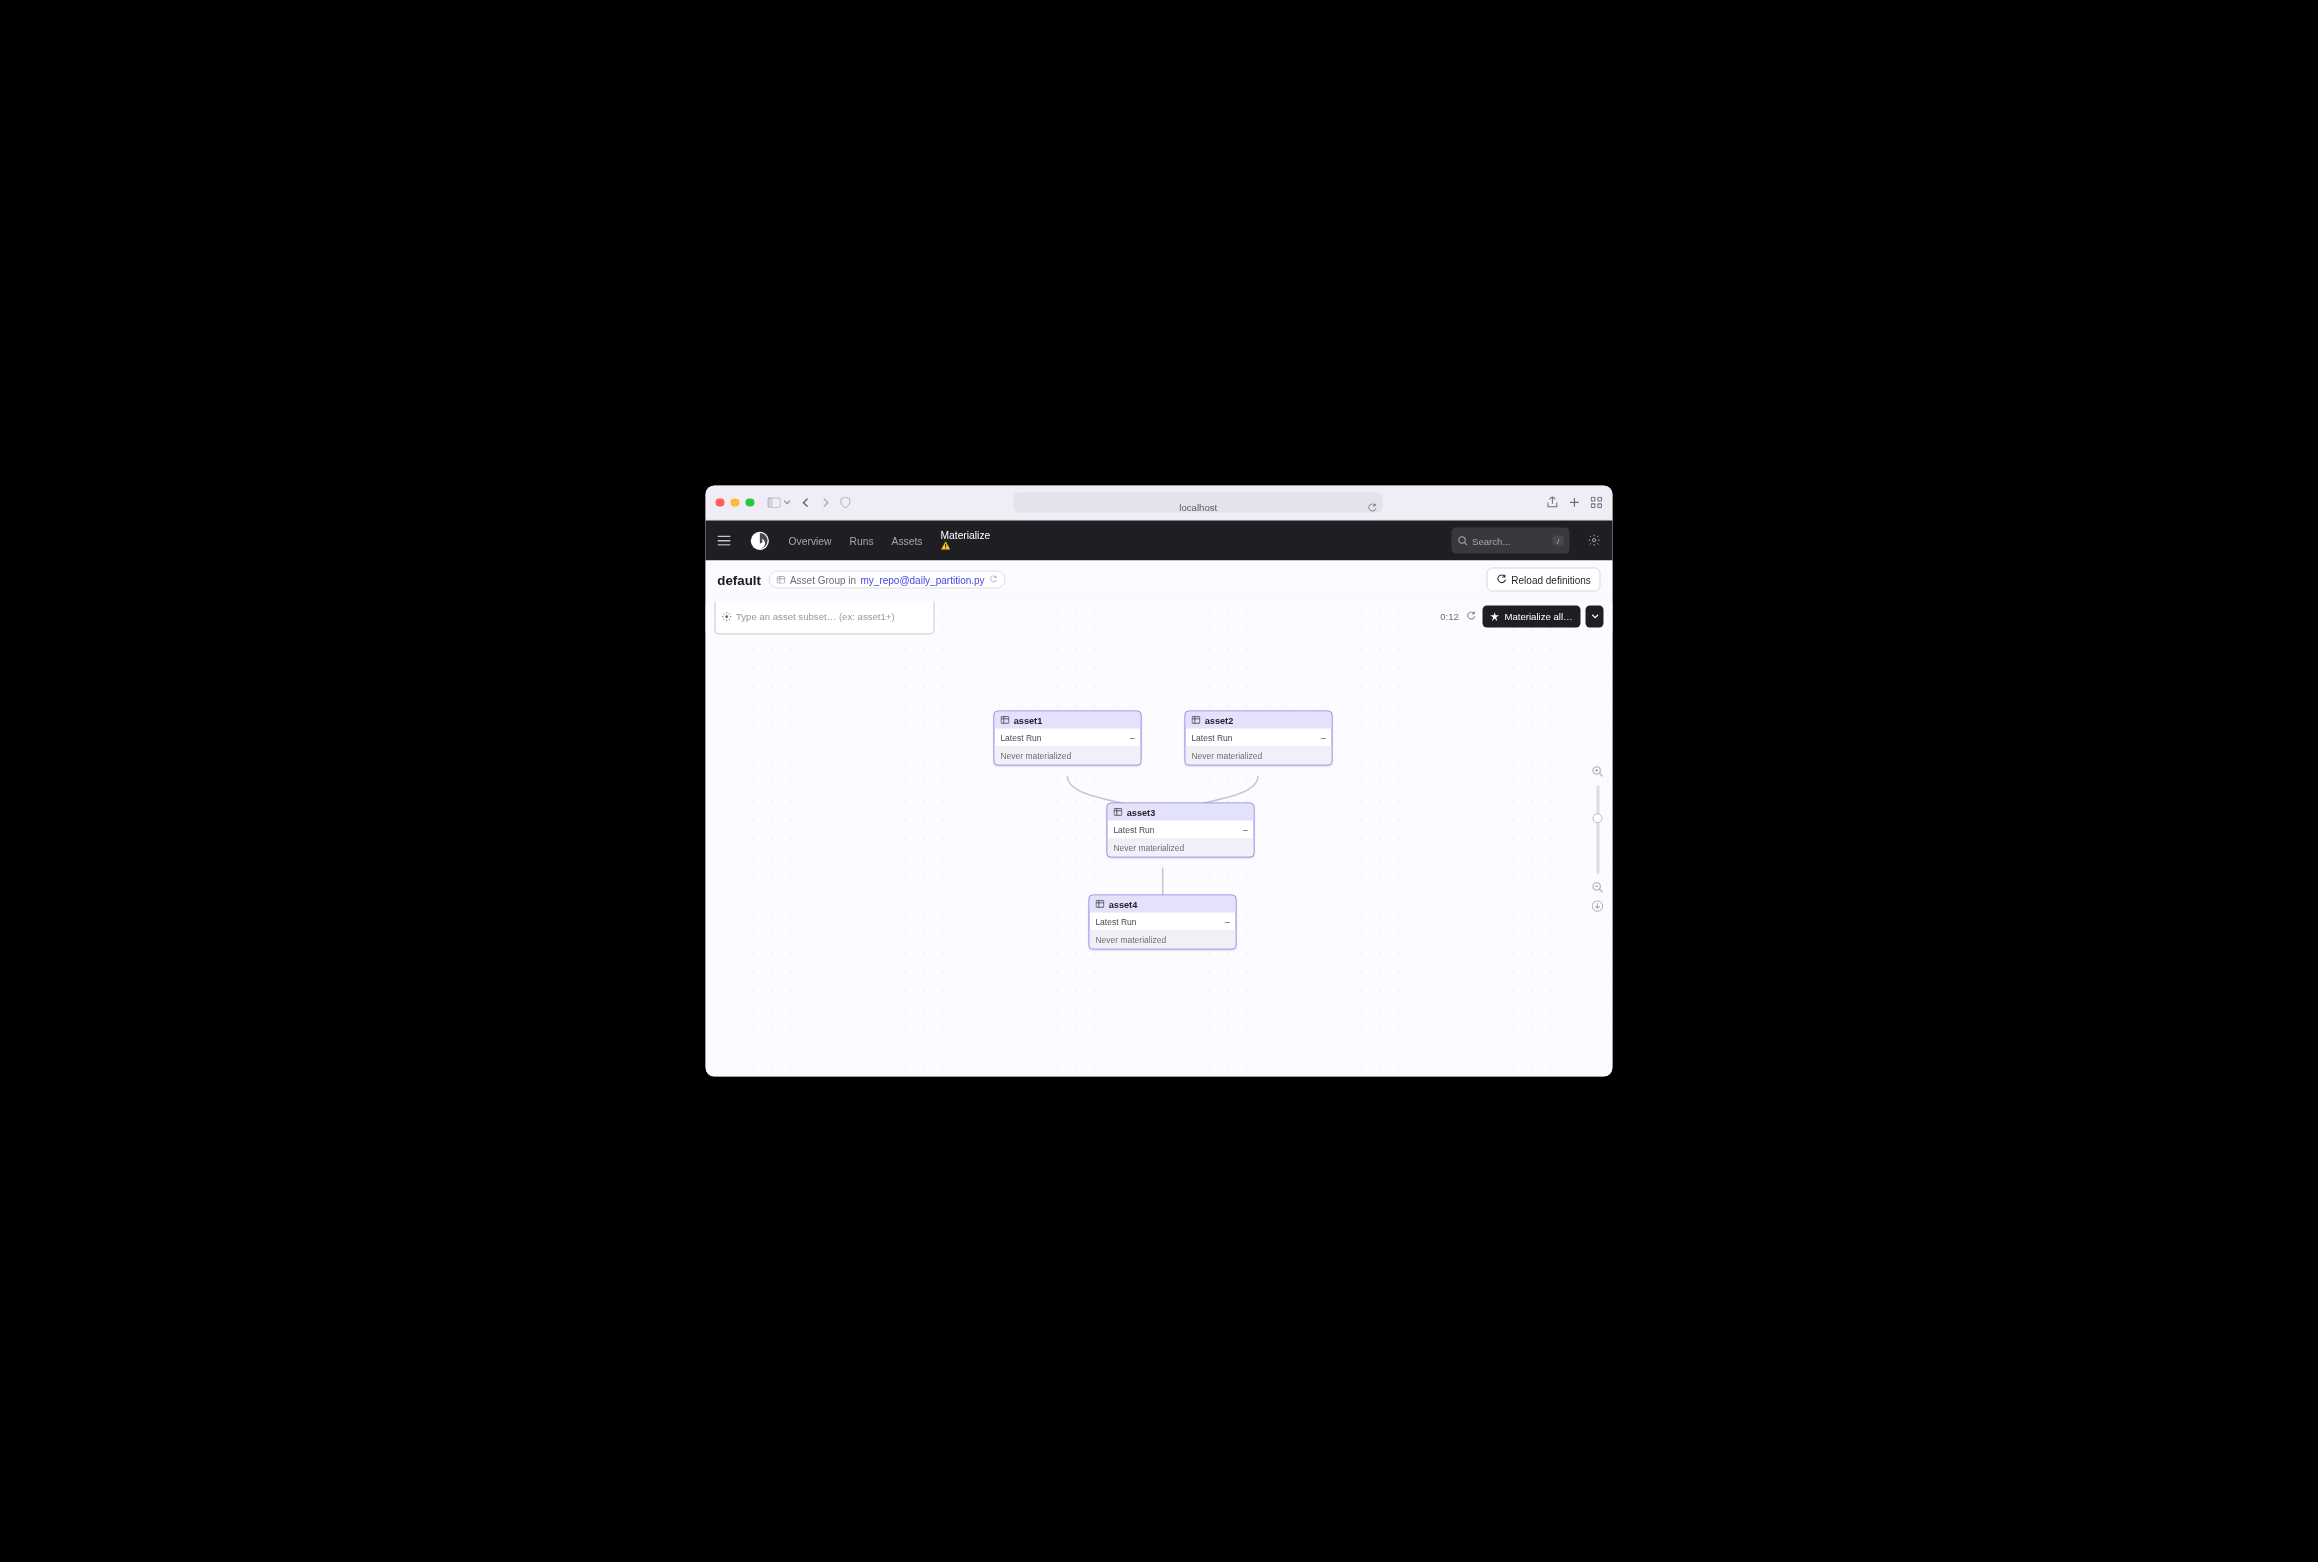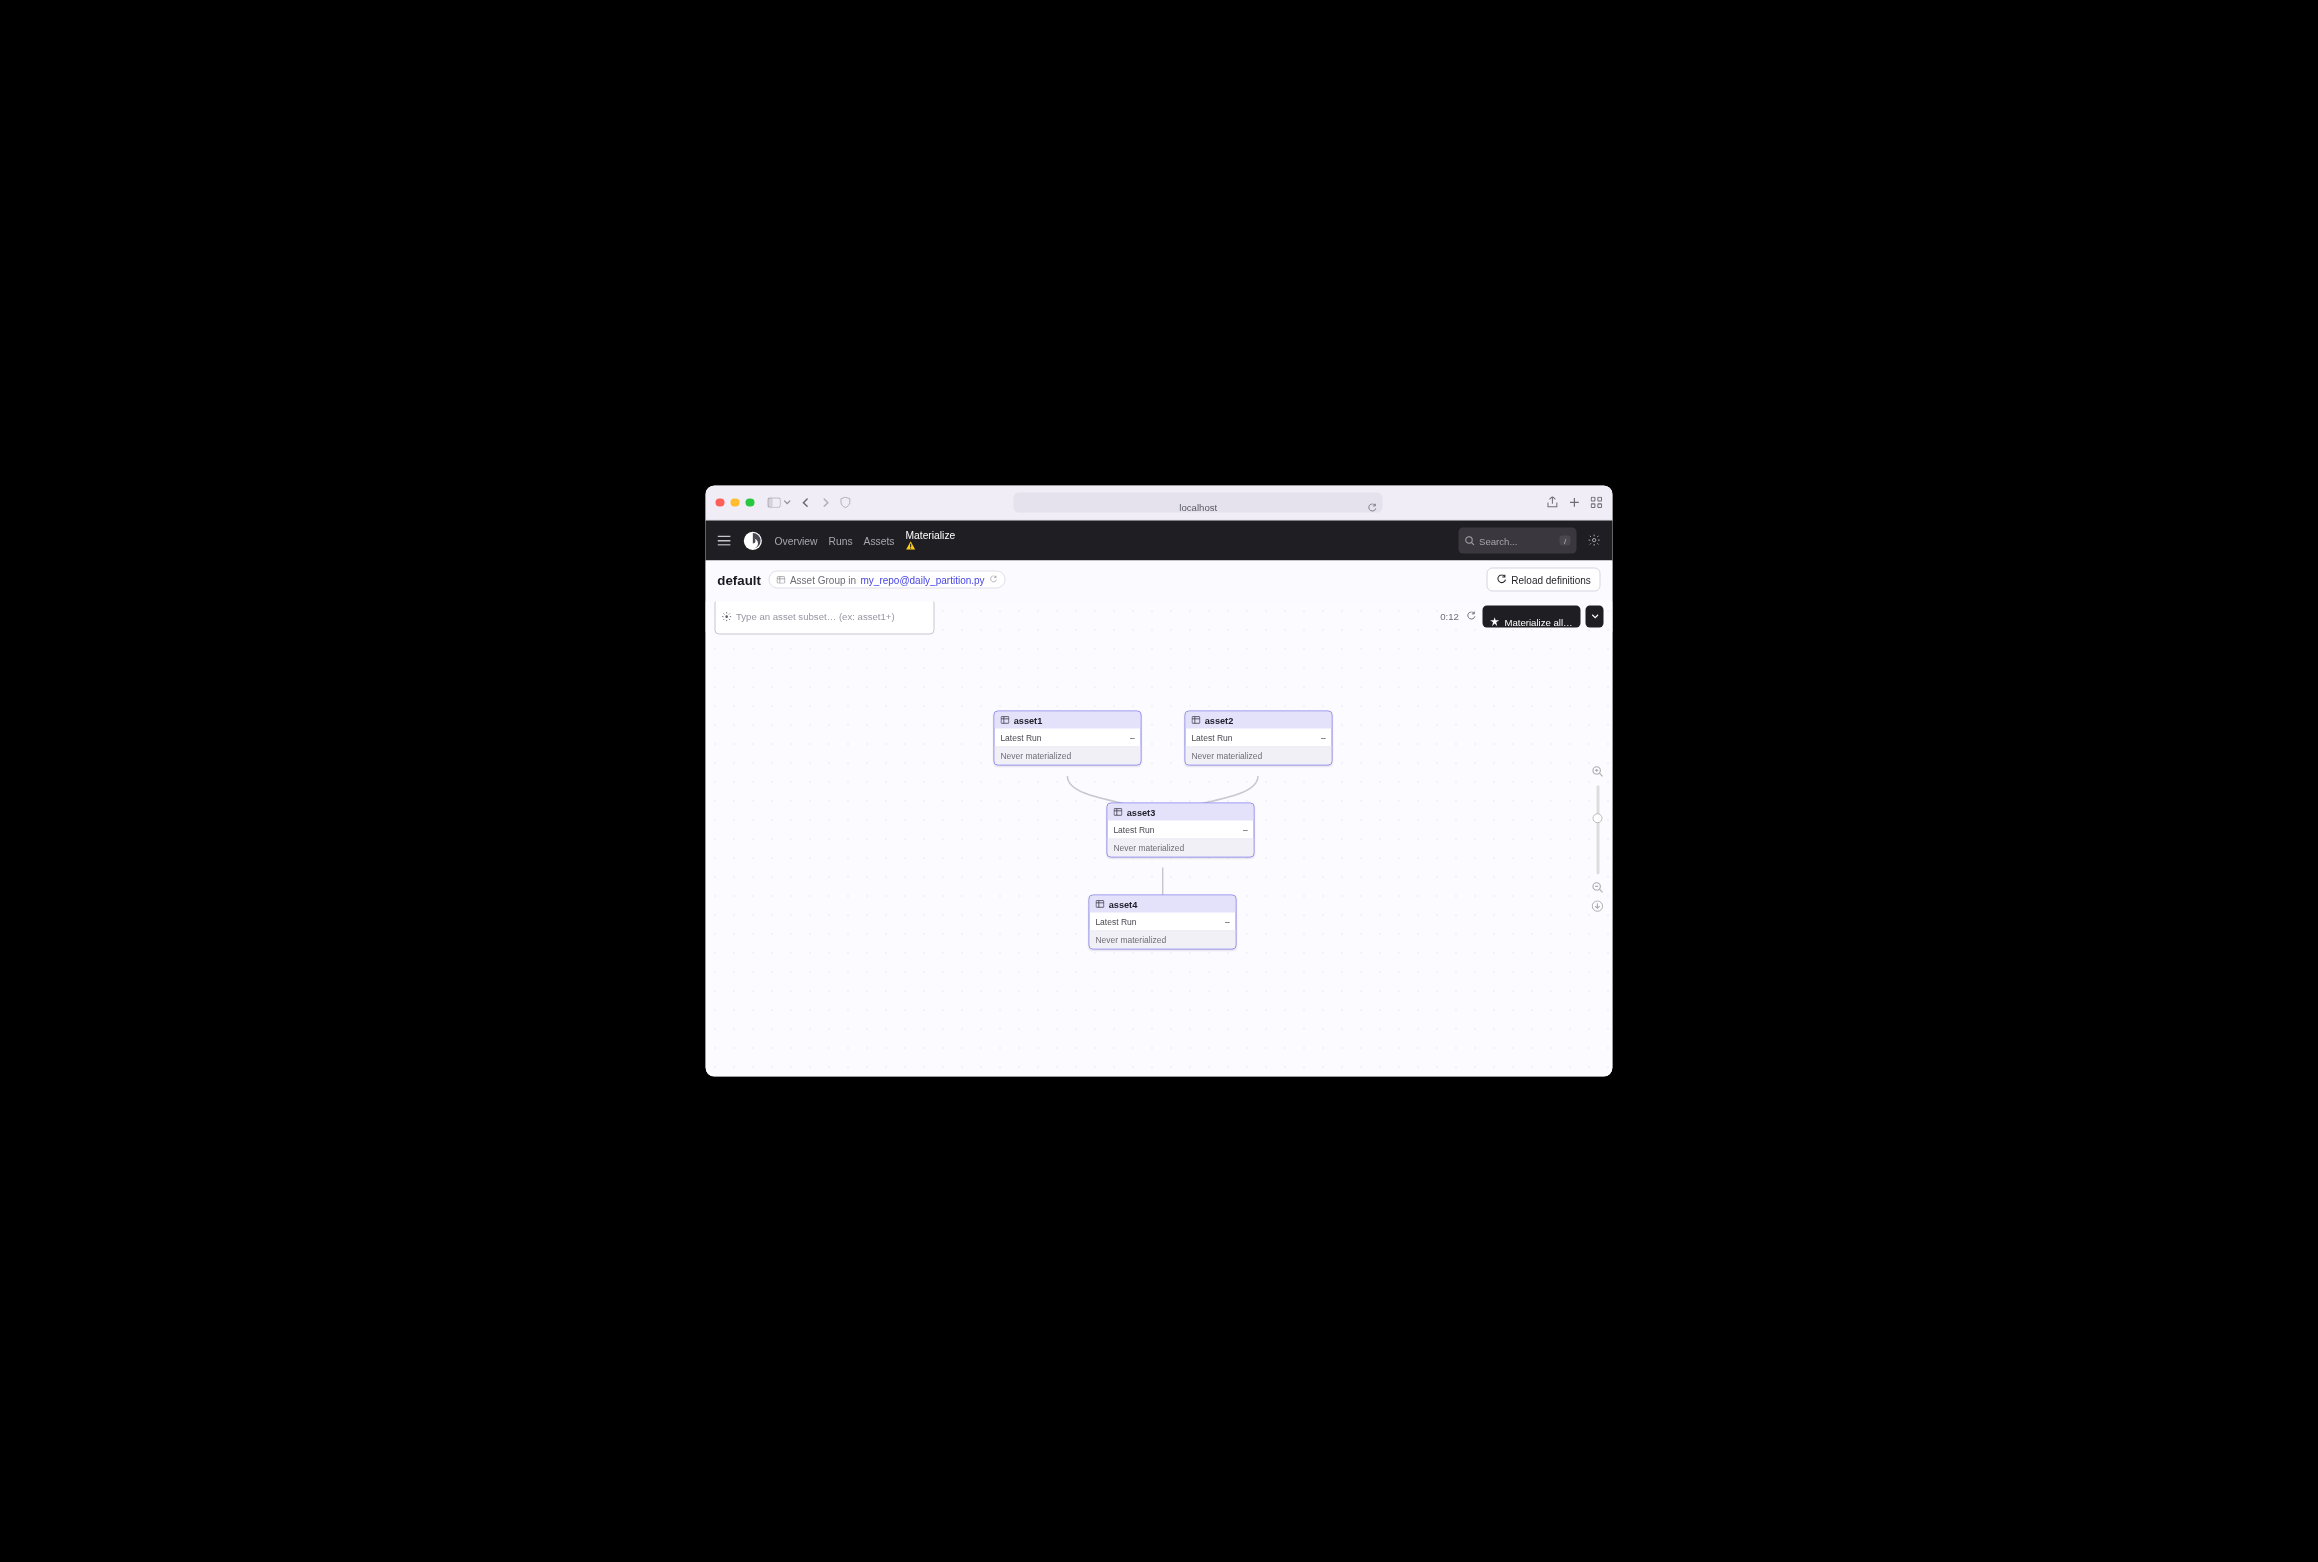--- a/index.html
+++ b/index.html
@@ -14,21 +14,21 @@
 .t-grn { background: #28c840; }
 .sidebar-toggle { margin-left: 5.9px; display: flex; align-items: center; color: #888; gap: 3px; }
 .navarrow { width: 13.3px; height: 13.3px; color: #b0aeb6; display:flex; align-items:center; justify-content:center; }
 .navarrow.enabled { color: #6b6973; }
 .addr-wrap { flex: 1; display: flex; justify-content: center; }
 .addr { width: 369px; height: 20.7px; background: #e5e2ee; border-radius: 5.2px; display: flex; align-items: flex-end; justify-content: center; font-size: 9.6px; color: #5a5960; position: relative; }
 .addr-refresh { position: absolute; right: 5.9px; display:flex; align-items:center; }
 .shield { color:#aaa; margin-right:3px; }
 .chrome-right { display:flex; gap:10.3px; color:#6f6d77; }
 
-.dnav { height: 40px; background: #1f1e22; display: flex; align-items: center; padding: 0 11.8px; gap: 11px; }
+.dnav { height: 40px; background: #1f1e22; display: flex; align-items: center; padding: 0 11.8px; gap: 18px; }
 .hamburger { color: #c8c6cc; }
 .logo-wrap { width:22px; height:22px; display:flex; align-items:center; justify-content:center; }
 .dnav-link { color: #a8a6ae; font-size: 10.3px; font-weight: 500; }
 .dnav-link.active { color: #fff; }
 .dnav-spacer { flex:1; }
 .warn-icon { color:#facc15; }
 .search-box { width: 118px; height: 26px; background: #3a383e; border-radius: 4.4px; display: flex; align-items: center; padding: 0 5.9px; gap: 4.4px; color: #a8a6ae; font-size: 9.6px; }
 .search-kbd { background:#4a484e; border-radius:3px; color:#bbb; font-size:8.1px; padding:0.7px 4.4px; margin-left:auto; }
 .gear-btn { color: #a8a6ae; }
 
@@ -42,21 +42,21 @@
 .tabs-row { height: 32.5px; background:#fbfafe; border-bottom:0.7px solid #e8e5ee; display:flex; align-items:flex-end; padding:0 11.8px; gap:13.3px; }
 .tab { font-size: 10.3px; color:#5c5a63; padding-bottom:7.4px; }
 .tab.active { color:#4745e4; font-weight:600; border-bottom:1.5px solid #4745e4; padding-bottom:5.9px; }
 .tabs-spacer { flex:1; }
 .global-lineage { display:flex; align-items:center; gap:4.4px; color:#4745e4; font-size:10px; padding-bottom:7.4px; }
 
 .toolbar { position:relative; z-index:5; height:29.6px; display:flex; align-items:center; padding:4.4px 8.9px; gap:5.9px; }
 .subset-input { width:220px; height:36px; border:0.7px solid #c9c6d2; background:#fff; border-radius:4.4px; display:flex; align-items:center; padding:0 5.9px; gap:4.4px; font-size:9.6px; color:#9895a3; }
 .toolbar-spacer { flex:1; }
 .age { font-size:9.6px; color:#6e6c76; display:flex; align-items:center; gap:8px; }
-.materialize-btn { height:22px; background:#1f1e22; color:#fff; border-radius:4.4px; font-size:9.6px; padding:0 7.4px; display:flex; align-items:flex-end; gap:4.4px; }
+.materialize-btn { height:22px; background:#1f1e22; color:#fff; border-radius:4.4px; font-size:9.6px; padding:0 7.4px; display:flex; align-items:center; gap:4.4px; }
 .materialize-caret { height:22px; width:17.7px; background:#1f1e22; color:#fff; border-radius:4.4px; display:flex; align-items:center; justify-content:center; }
 
 .canvas { position: relative; flex: 1; overflow: hidden;
   background-color: #fcfbff;
   background-image: radial-gradient(#dcd8e6 0.7px, transparent 0.7px);
   background-size: 19px 19px;
   margin-top:-29.6px; }
 .edges { position:absolute; left:0; top:0; width:100%; height:100%; pointer-events:none; z-index:1; }
 .node { position:absolute; width:148px; border:1.1px solid #8b85ec; border-radius:4.4px; overflow:hidden; background:#fff; box-shadow:0 0.7px 1.5px rgba(20,10,60,0.1); z-index:2; }
 .node-head { background:#e4e2fb; padding:3.7px 5.9px; display:flex; align-items:center; gap:4.4px; font-weight:700; font-size:9.2px; color:#22202c; }

